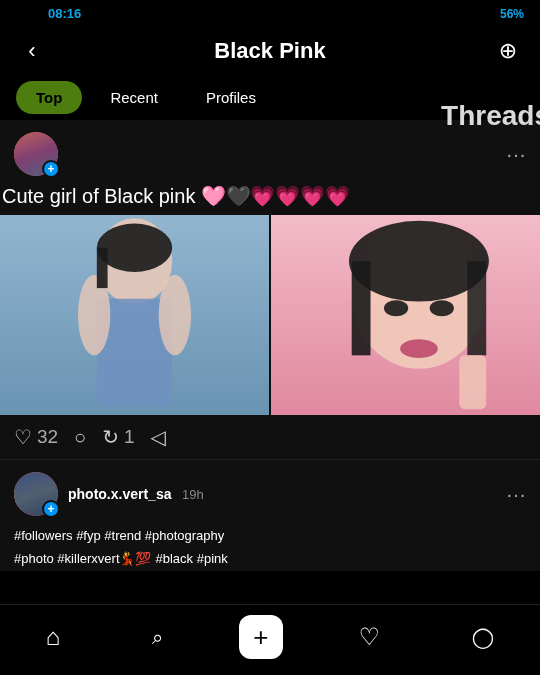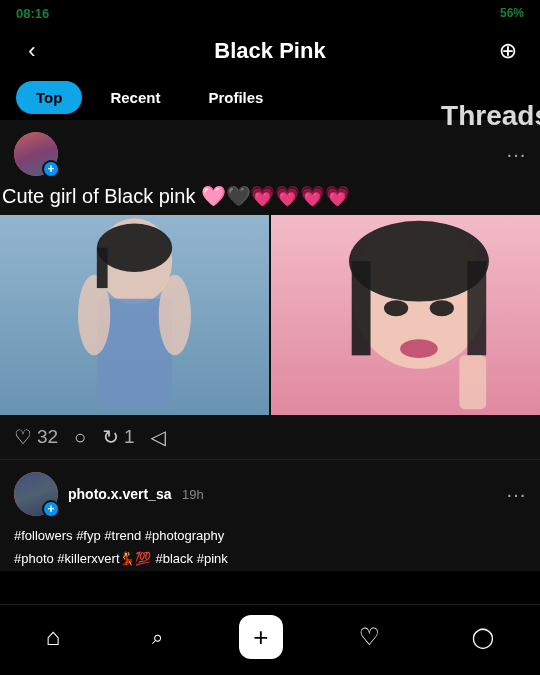--- a/index.html
+++ b/index.html
@@ -9,26 +9,27 @@
       background: #000;
       font-family: -apple-system, BlinkMacSystemFont, 'Segoe UI', sans-serif;
       overflow: hidden;
       position: relative;
     }
 
     
     .status-bar {
       display: flex;
       justify-content: space-between;
-      align-items: flex-start;
+      align-items: center;
       padding: 6px 16px;
       background: #000;
-      color: #15803d;
+      color: #0ea5e9;
       font-size: 13px;
       font-weight: 600;
+      margin-left: 32px;
     }
     .status-right {
       display: flex;
       align-items: center;
       gap: 4px;
       font-size: 12px;
     }
 
     
     .header {
@@ -60,28 +61,28 @@
     .tabs {
       display: flex;
       padding: 6px 16px;
       gap: 8px;
       background: #000;
     }
     .tab {
       padding: 8px 20px;
       border-radius: 24px;
       font-size: 15px;
-      font-weight: 700;
+      font-weight: 400;
       cursor: pointer;
       color: #fff;
       background: transparent;
       border: none;
     }
     .tab.active {
-      background: #0ea5e9;
+      background: #4d7c0f;
       color: #000;
       font-weight: 600;
     }
 
     
     .content {
       background: #101010;
       flex: 1;
       overflow: hidden;
     }

